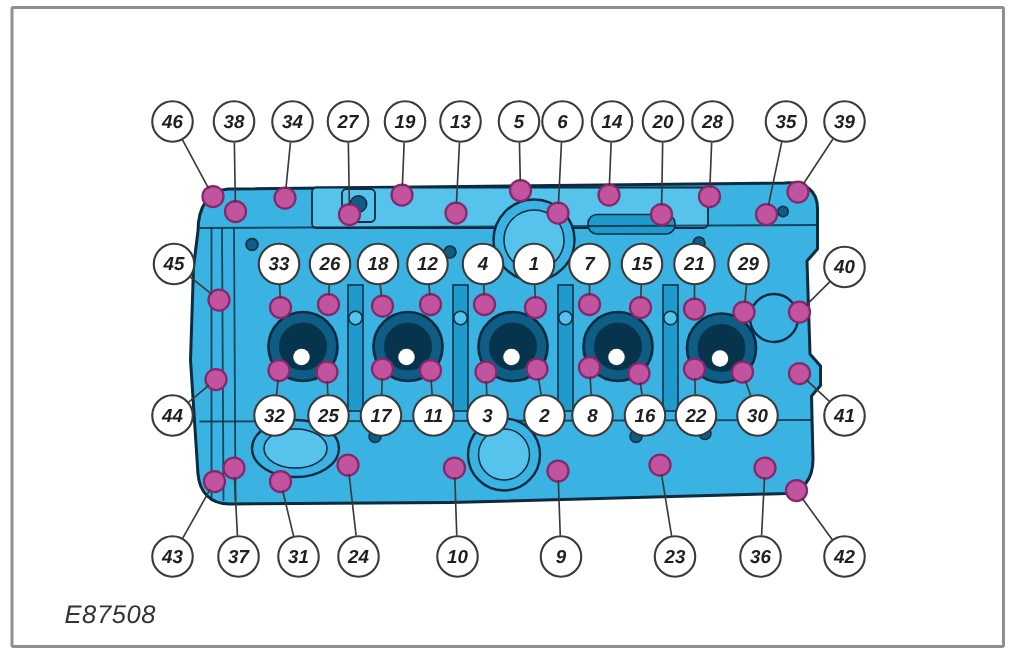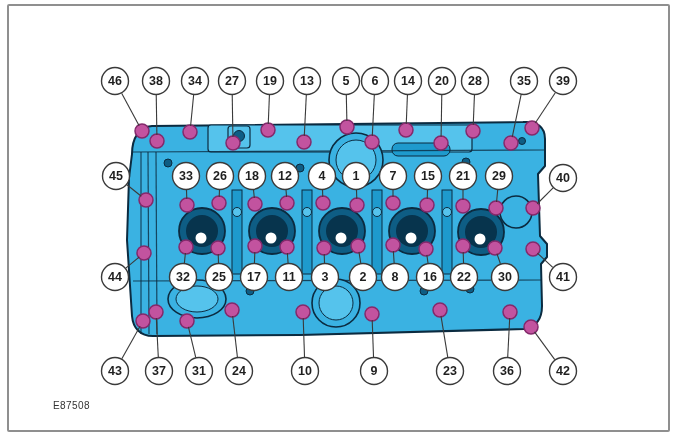--- a/index.html
+++ b/index.html
@@ -1,21 +1,21 @@
 <!DOCTYPE html>
 <html style="--frame-color: #8f8f8f; --code-color: #333333; --head-base: #3ab2e2; --head-light: #55c3ec; --head-mid: #1e9acd; --head-dark: #0e5d84; --head-darker: #07344d; --outline: #0b2b40; --bolt-fill: #c2539f; --bolt-stroke: #83296b; --callout-fill: #ffffff; --callout-stroke: #3a3a3a; --number-color: #1f1f1f; --leader-color: #3a3a3a;"><head>
 <meta charset="utf-8">
 <style>
   html,body{margin:0;padding:0;background:#fff;}
   body{width:680px;height:442px;font-family:"Liberation Sans",sans-serif;position:relative;overflow:hidden;}
-  .canvas{position:absolute;left:0;top:0;width:577px;height:442px;background:#fff;}
+  .canvas{position:absolute;left:0;top:0;width:577px;height:442px;background:#fff;font-style:italic;}
   .frame{position:absolute;left:7px;top:4px;width:663px;height:428px;box-sizing:border-box;
          border:2px solid var(--frame-color,#8f8f8f);border-radius:2px;pointer-events:none;}
   svg.diagram{position:absolute;left:0;top:0;width:680px;height:442px;}
-  .figure-code{position:absolute;left:53px;top:400px;font-size:10px;letter-spacing:.4px;
+  .figure-code{position:absolute;left:43px;top:400px;font-size:17px;letter-spacing:.4px;
                color:var(--code-color,#333);}
   
   .head-body{fill:var(--head-base,#3ab2e2);stroke:var(--outline,#0b2b40);stroke-width:2;stroke-linejoin:round;}
   .raised{fill:var(--head-light,#55c3ec);stroke:var(--outline,#0b2b40);stroke-width:1.2;}
   .recess{fill:var(--head-mid,#1e9acd);stroke:var(--outline,#0b2b40);stroke-width:1;}
   .detail-line{stroke:var(--outline,#0b2b40);stroke-width:1.2;fill:none;opacity:.8;}
   .bore-outer{fill:var(--head-dark,#0e5d84);stroke:var(--outline,#0b2b40);stroke-width:1.8;}
   .bore-inner{fill:var(--head-darker,#07344d);}
   .bore-glint{fill:#ffffff;}
   .boss{fill:var(--head-base,#3ab2e2);stroke:var(--outline,#0b2b40);stroke-width:1.6;}

